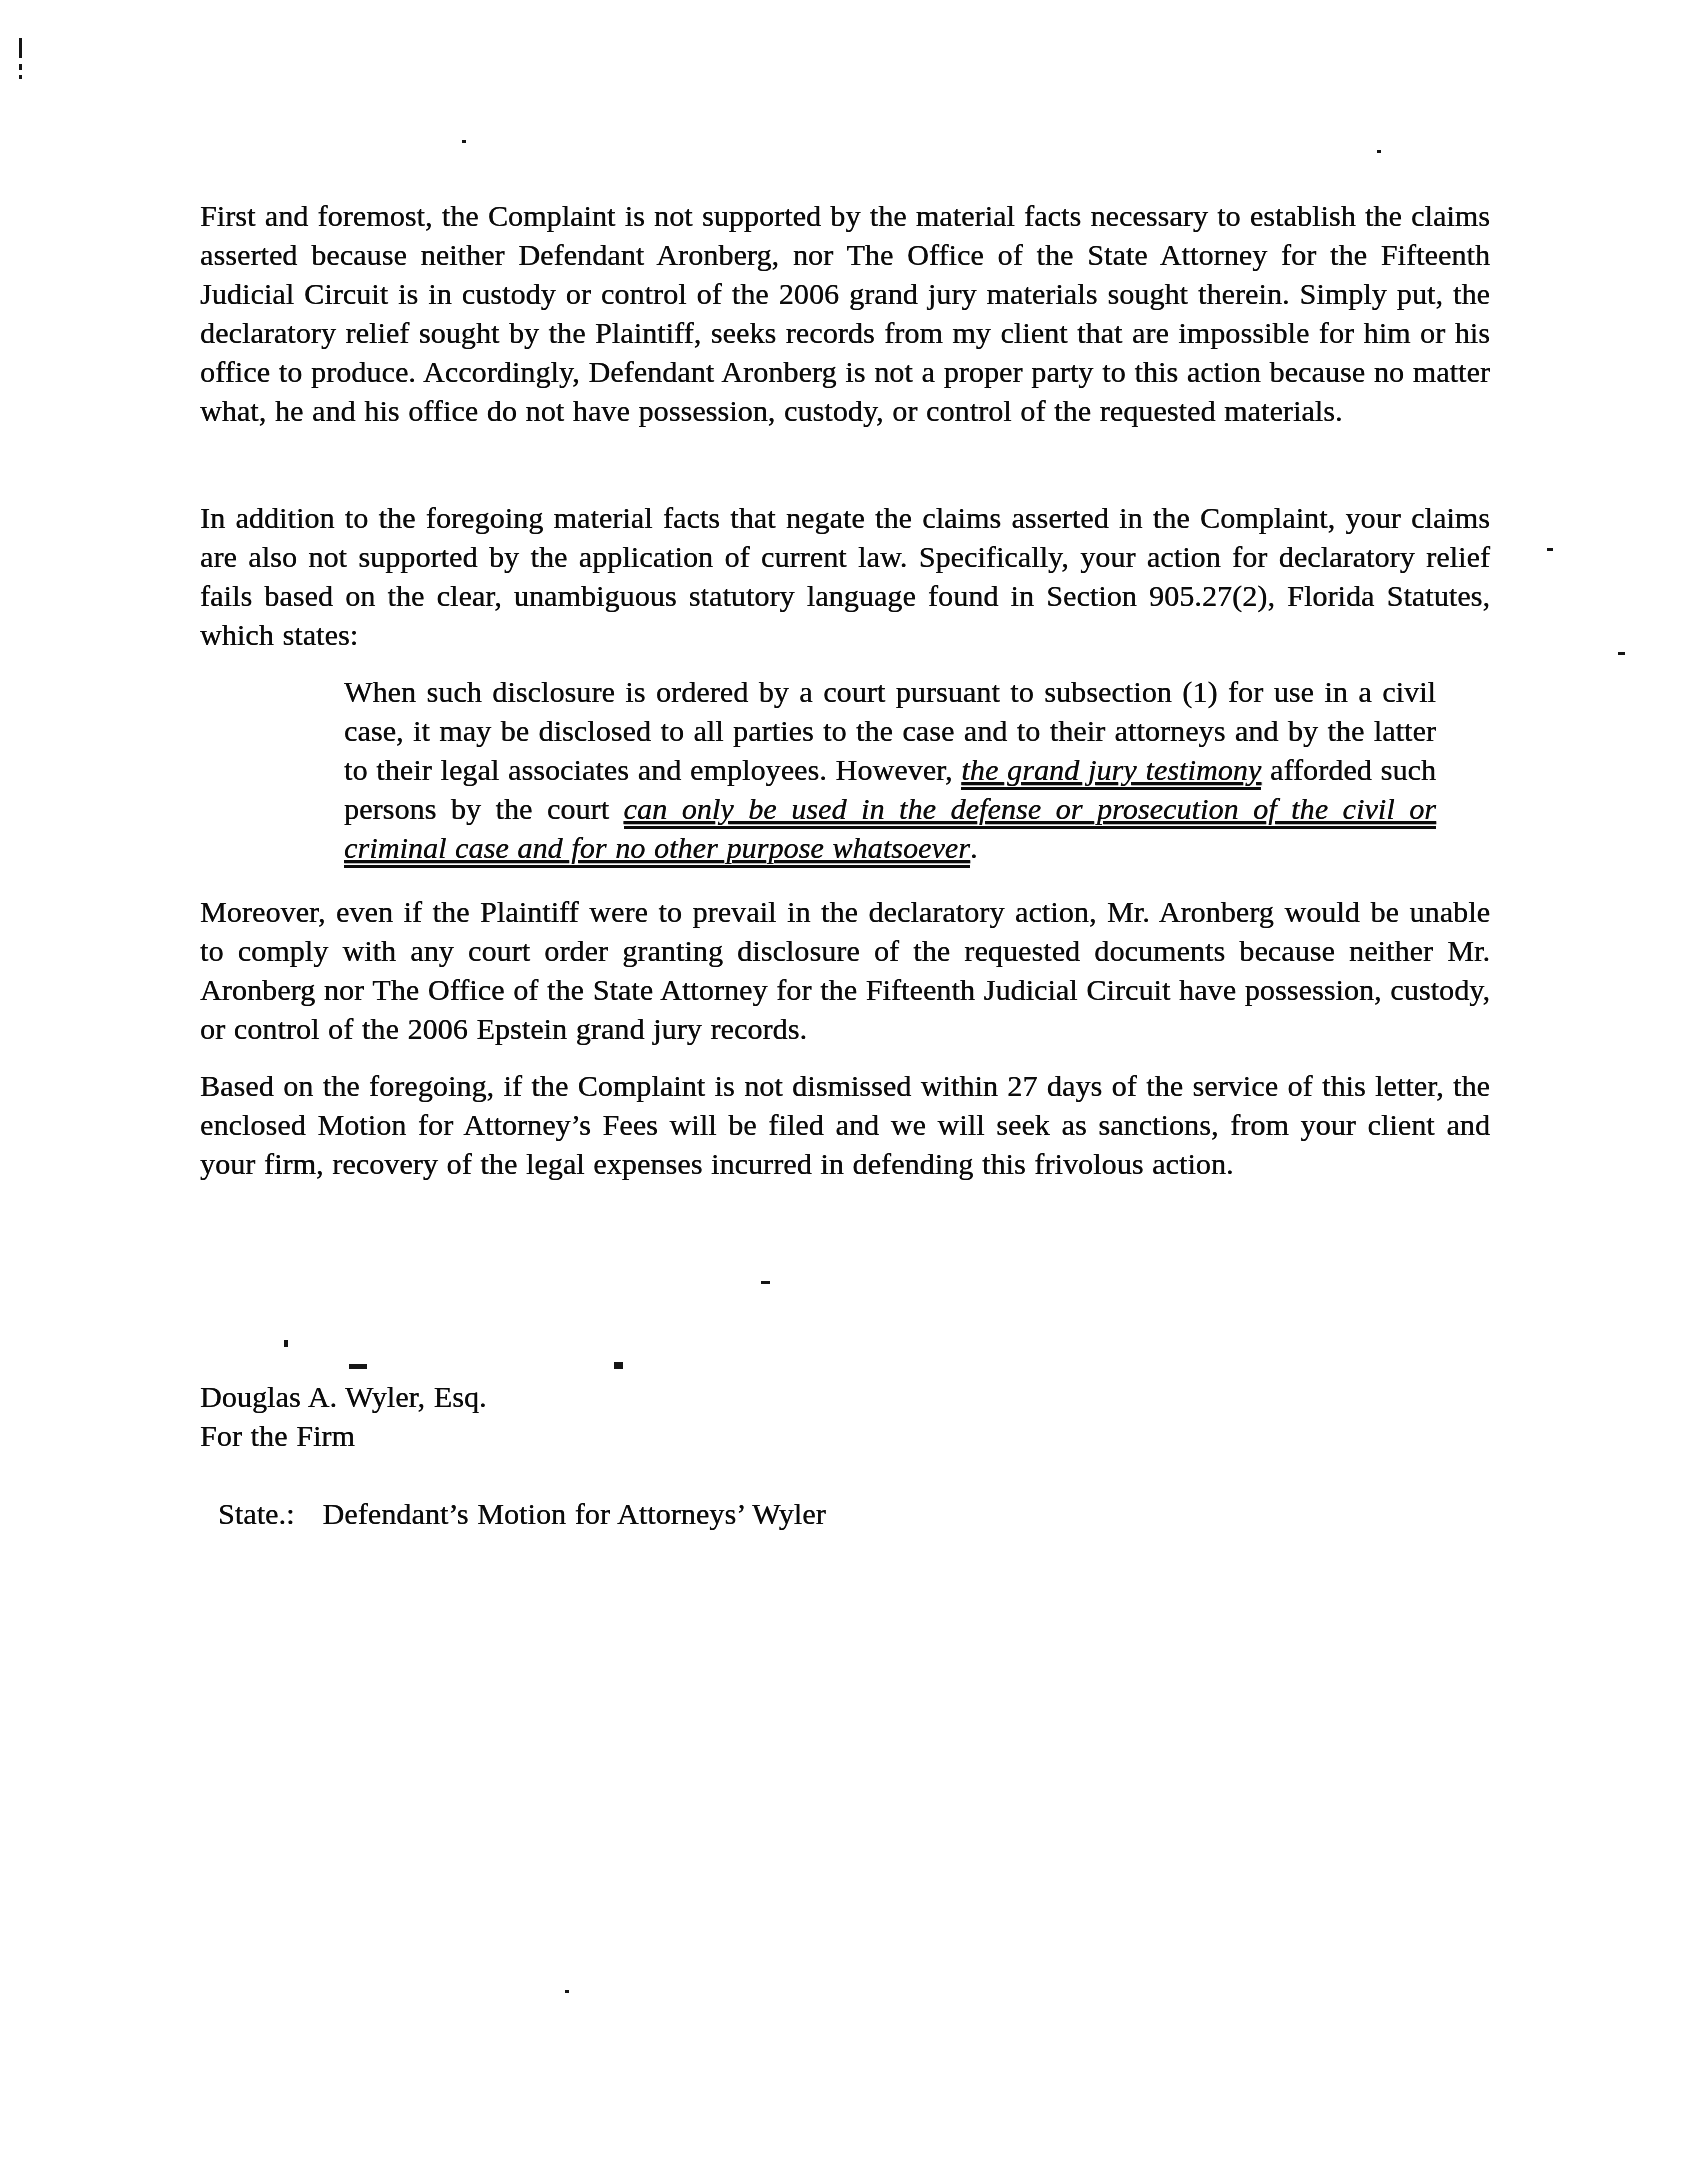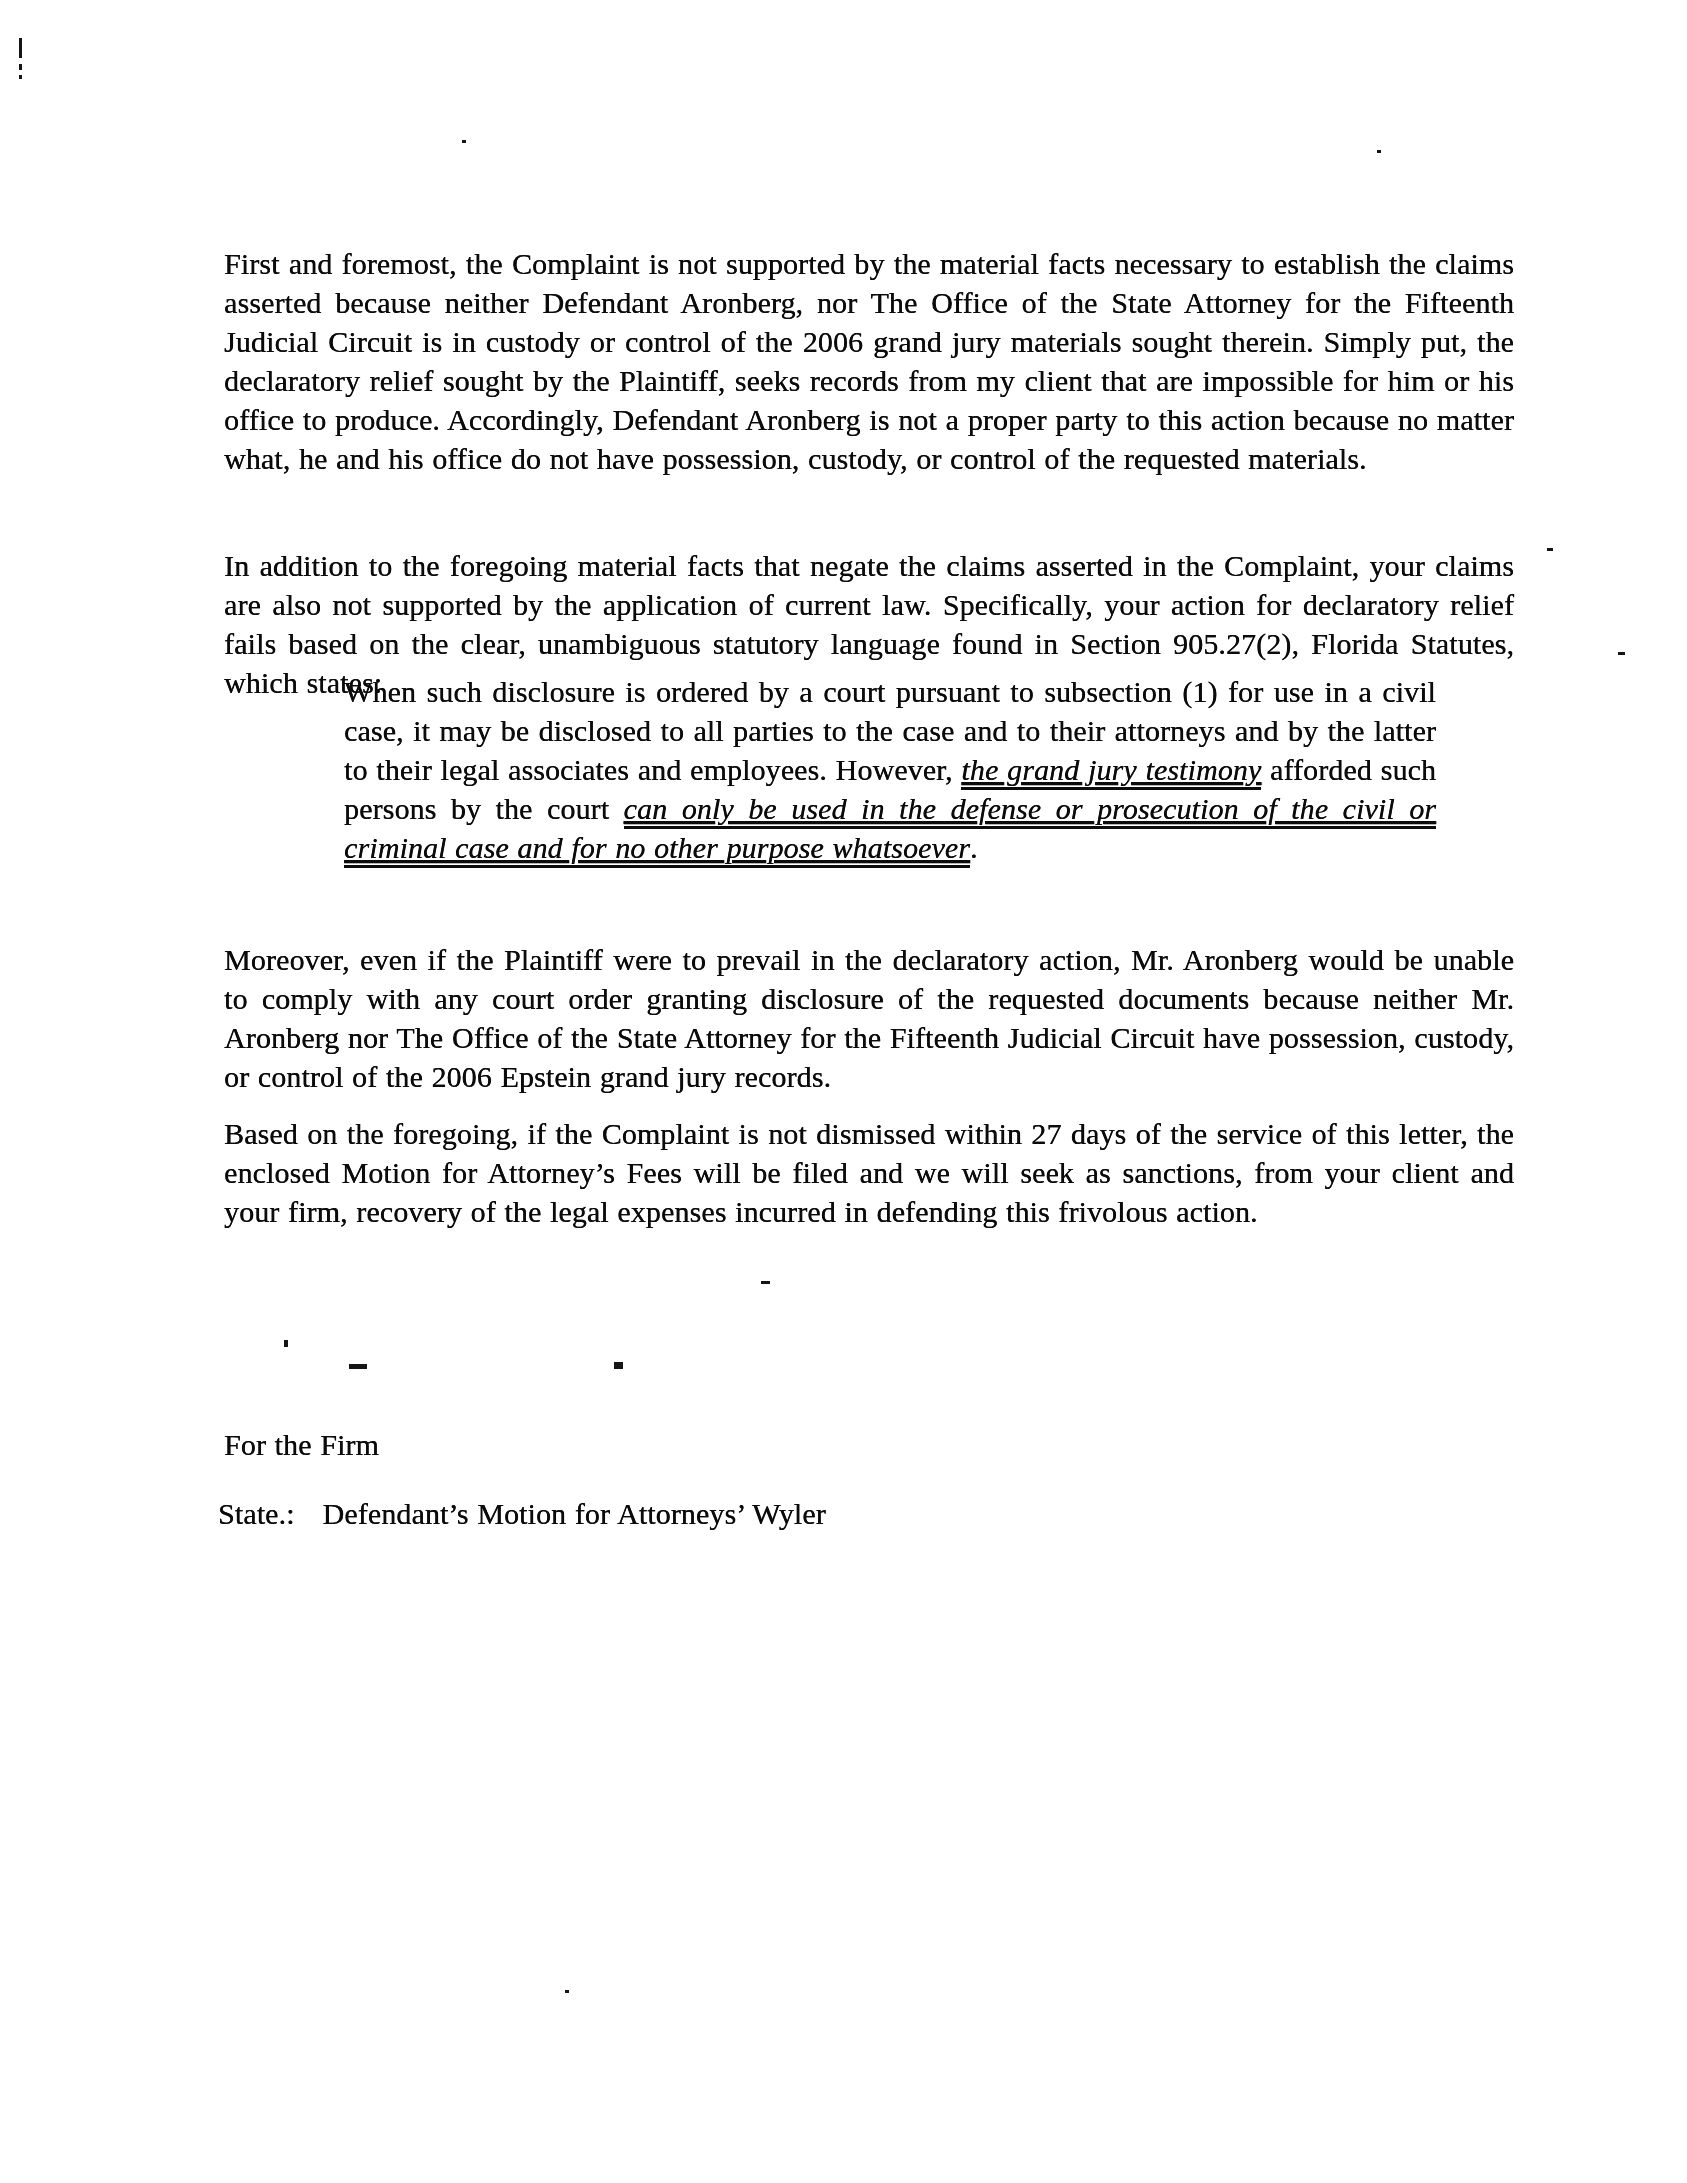--- a/index.html
+++ b/index.html
@@ -19,23 +19,22 @@
   .textblock {
     position: absolute;
     font-size: 30px;
     line-height: 39px;
     text-align: justify;
     text-shadow: 0.3px 0.3px 0 currentColor;
     letter-spacing: 0.1px;
     word-spacing: 1px;
   }
   .para {
-    left: 224px;
+    left: 200px;
     width: 1290px;
-    margin-top: 48px;
   }
   .quote {
     left: 344px;
     width: 1092px;
   }
   .emph {
     font-style: italic;
     border-bottom: 3.3px solid #0b0b0b;
     padding-bottom: 1.3px;
     text-decoration: underline;
@@ -86,20 +85,21 @@
   <div class="textblock quote" style="top:672px;">
     <span>When such disclosure is ordered by a court pursuant to subsection (1) for use in a civil case, it may be disclosed to all parties to the case and to their attorneys and by the latter to their legal associates and employees. However, </span><span class="emph">the grand jury testimony</span><span> afforded such persons by the court </span><span class="emph">can only be used in the defense or prosecution of the civil or criminal case and for no other purpose whatsoever</span><span>.</span>
   </div>
 
   <div class="textblock para" style="top:892px;">Moreover, even if the Plaintiff were to prevail in the declaratory action, Mr. Aronberg would be unable to comply with any court order granting disclosure of the requested documents because neither Mr. Aronberg nor The Office of the State Attorney for the Fifteenth Judicial Circuit have possession, custody, or control of the 2006 Epstein grand jury records.</div>
 
   <div class="textblock para" style="top:1066px;">Based on the foregoing, if the Complaint is not dismissed within 27 days of the service of this letter, the enclosed Motion for Attorney’s Fees will be filed and we will seek as sanctions, from your client and your firm, recovery of the legal expenses incurred in defending this frivolous action.</div>
 
 
   <div class="textblock para no-justify" style="top:1377px;">
+    <span class="sig-line">Douglas A. Wyler, Esq.</span>
     <span class="sig-line">For the Firm</span>
   </div>
 
   <div class="textblock encl-row" style="top:1494px;">
     <span>State.:</span><span class="encl-text">Defendant’s Motion for Attorneys’ Wyler</span>
   </div>
 
 </div>
 
 

